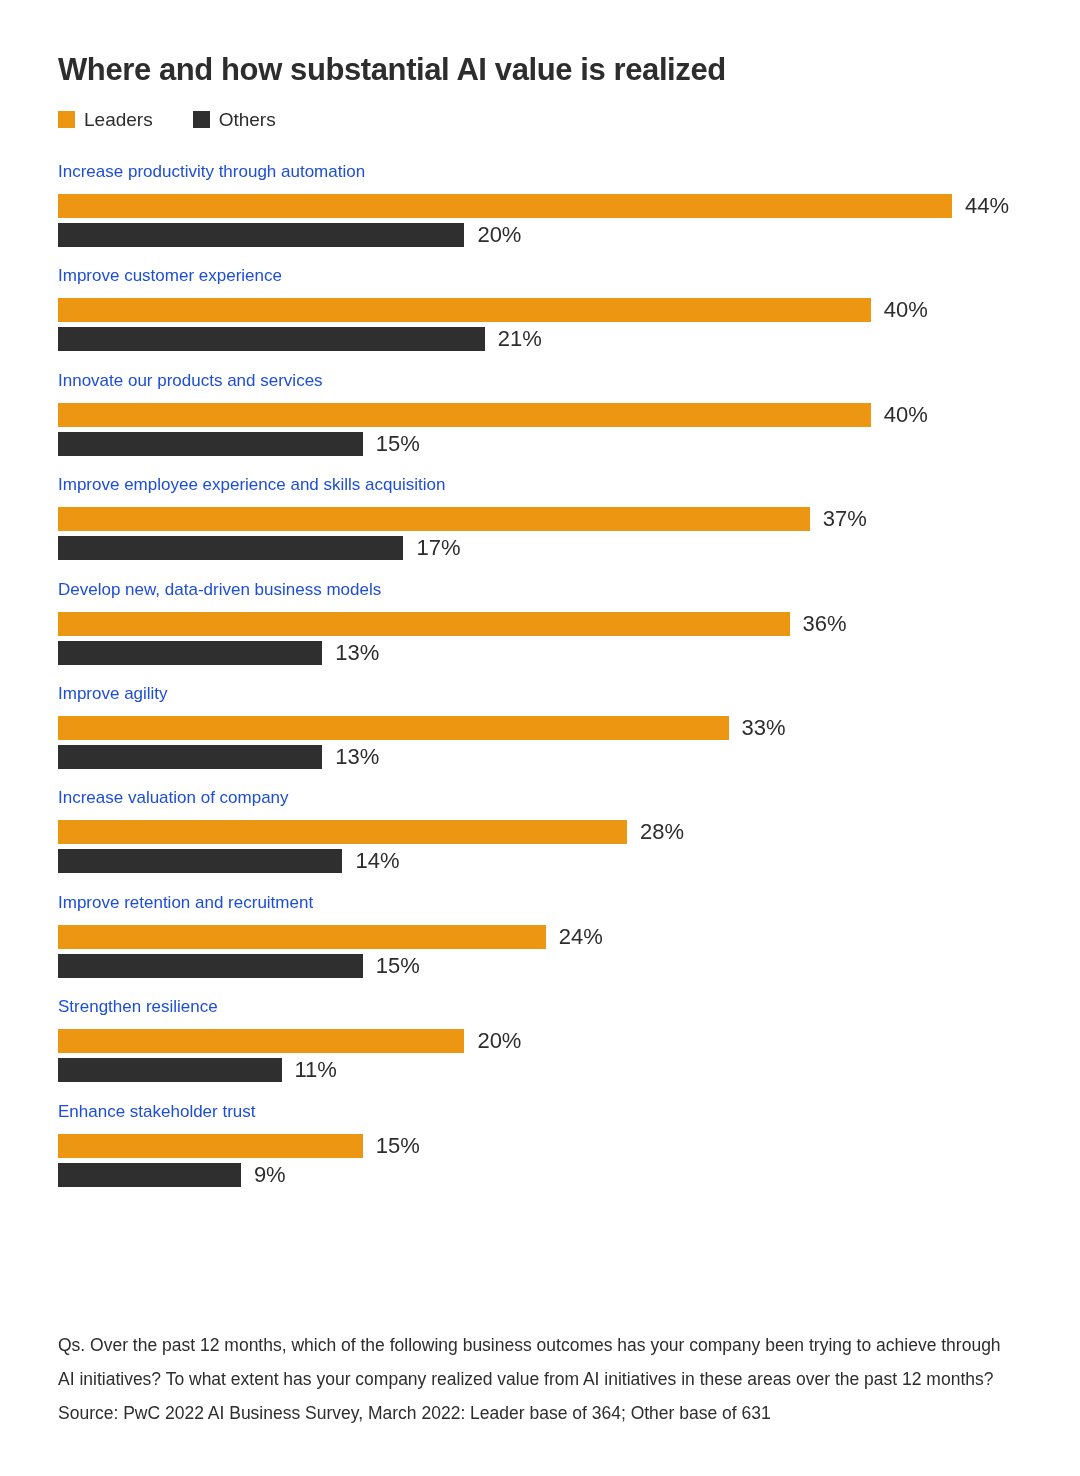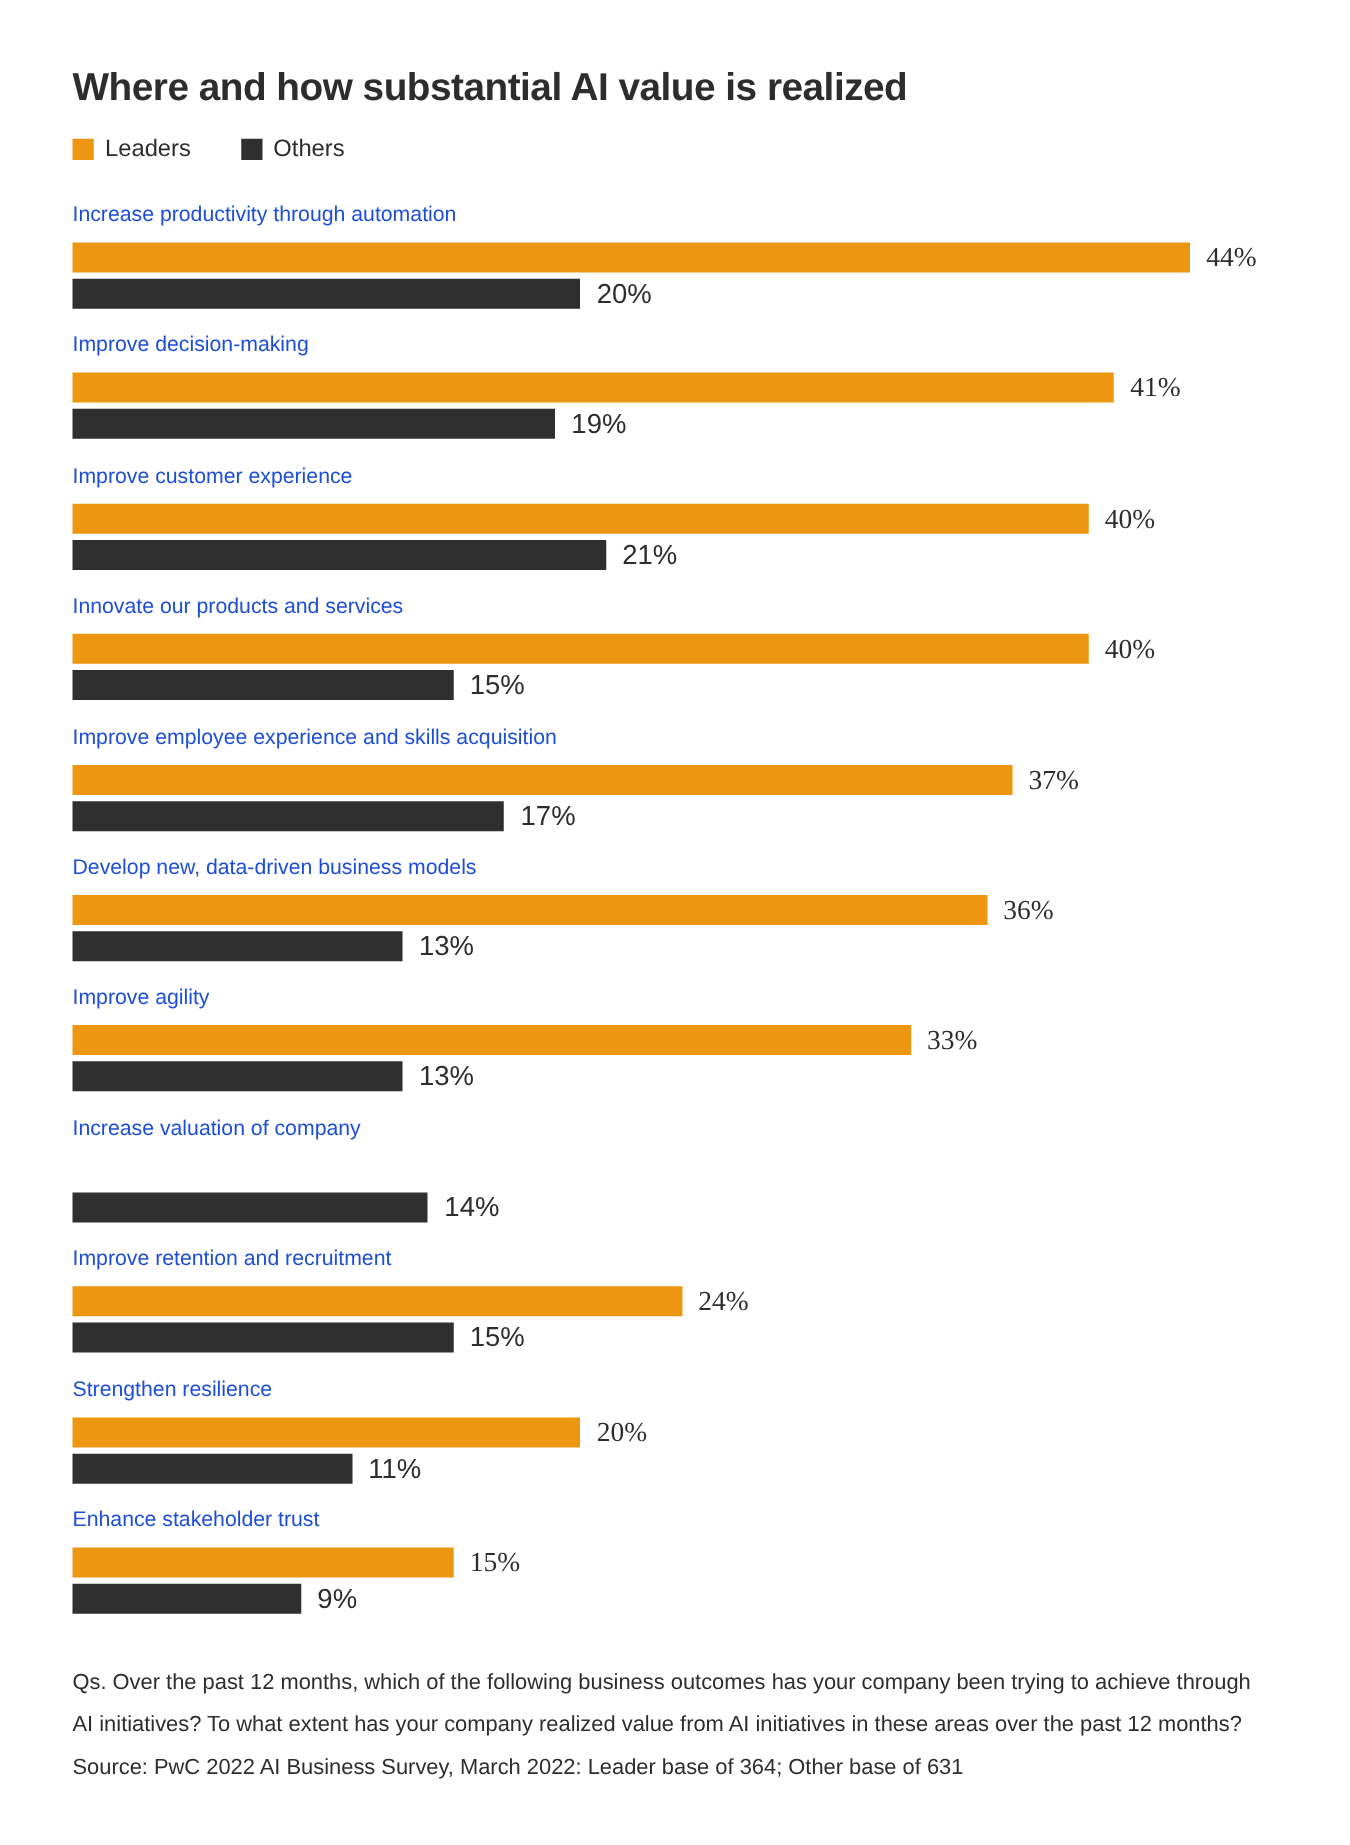--- a/index.html
+++ b/index.html
@@ -84,21 +84,21 @@
     white-space: nowrap;
   }
   .bar-row {
     position: absolute;
     left: 0;
     right: 0;
     height: 24px;
     display: flex;
     align-items: center;
   }
-  .bar-row.leaders { top: 34px; font-family: Liberation Serif, serif; }
+  .bar-row.leaders { top: 34px; }
   .bar-row.others  { top: 63px; }
   .bar {
     height: 24px;
     flex: 0 0 auto;
   }
   .bar.leaders-bar { background: #ed9611; }
   .bar.others-bar  { background: #2f2f2f; }
   .bar-value {
     font-size: 22px;
     line-height: 24px;
@@ -143,31 +143,20 @@
         <div class="bar-row leaders">
           <div class="bar leaders-bar" style="width: 894.08px; background: rgb(237, 150, 17);"></div>
           <span class="bar-value">44%</span>
         </div>
         <div class="bar-row others">
           <div class="bar others-bar" style="width: 406.4px; background: rgb(47, 47, 47);"></div>
           <span class="bar-value">20%</span>
         </div>
       </div>
       <div class="bar-group">
-        <div class="group-label">Improve decision-making</div>
-        <div class="bar-row leaders">
-          <div class="bar leaders-bar" style="width: 833.12px; background: rgb(237, 150, 17);"></div>
-          <span class="bar-value">41%</span>
-        </div>
-        <div class="bar-row others">
-          <div class="bar others-bar" style="width: 386.08px; background: rgb(47, 47, 47);"></div>
-          <span class="bar-value">19%</span>
-        </div>
-      </div>
-      <div class="bar-group">
         <div class="group-label">Improve customer experience</div>
         <div class="bar-row leaders">
           <div class="bar leaders-bar" style="width: 812.8px; background: rgb(237, 150, 17);"></div>
           <span class="bar-value">40%</span>
         </div>
         <div class="bar-row others">
           <div class="bar others-bar" style="width: 426.72px; background: rgb(47, 47, 47);"></div>
           <span class="bar-value">21%</span>
         </div>
       </div>
@@ -210,20 +199,24 @@
           <div class="bar leaders-bar" style="width: 670.56px; background: rgb(237, 150, 17);"></div>
           <span class="bar-value">33%</span>
         </div>
         <div class="bar-row others">
           <div class="bar others-bar" style="width: 264.16px; background: rgb(47, 47, 47);"></div>
           <span class="bar-value">13%</span>
         </div>
       </div>
       <div class="bar-group">
         <div class="group-label">Increase valuation of company</div>
+        <div class="bar-row leaders">
+          <div class="bar leaders-bar" style="width: 568.96px; background: rgb(237, 150, 17);"></div>
+          <span class="bar-value">28%</span>
+        </div>
         <div class="bar-row others">
           <div class="bar others-bar" style="width: 284.48px; background: rgb(47, 47, 47);"></div>
           <span class="bar-value">14%</span>
         </div>
       </div>
       <div class="bar-group">
         <div class="group-label">Improve retention and recruitment</div>
         <div class="bar-row leaders">
           <div class="bar leaders-bar" style="width: 487.68px; background: rgb(237, 150, 17);"></div>
           <span class="bar-value">24%</span>

